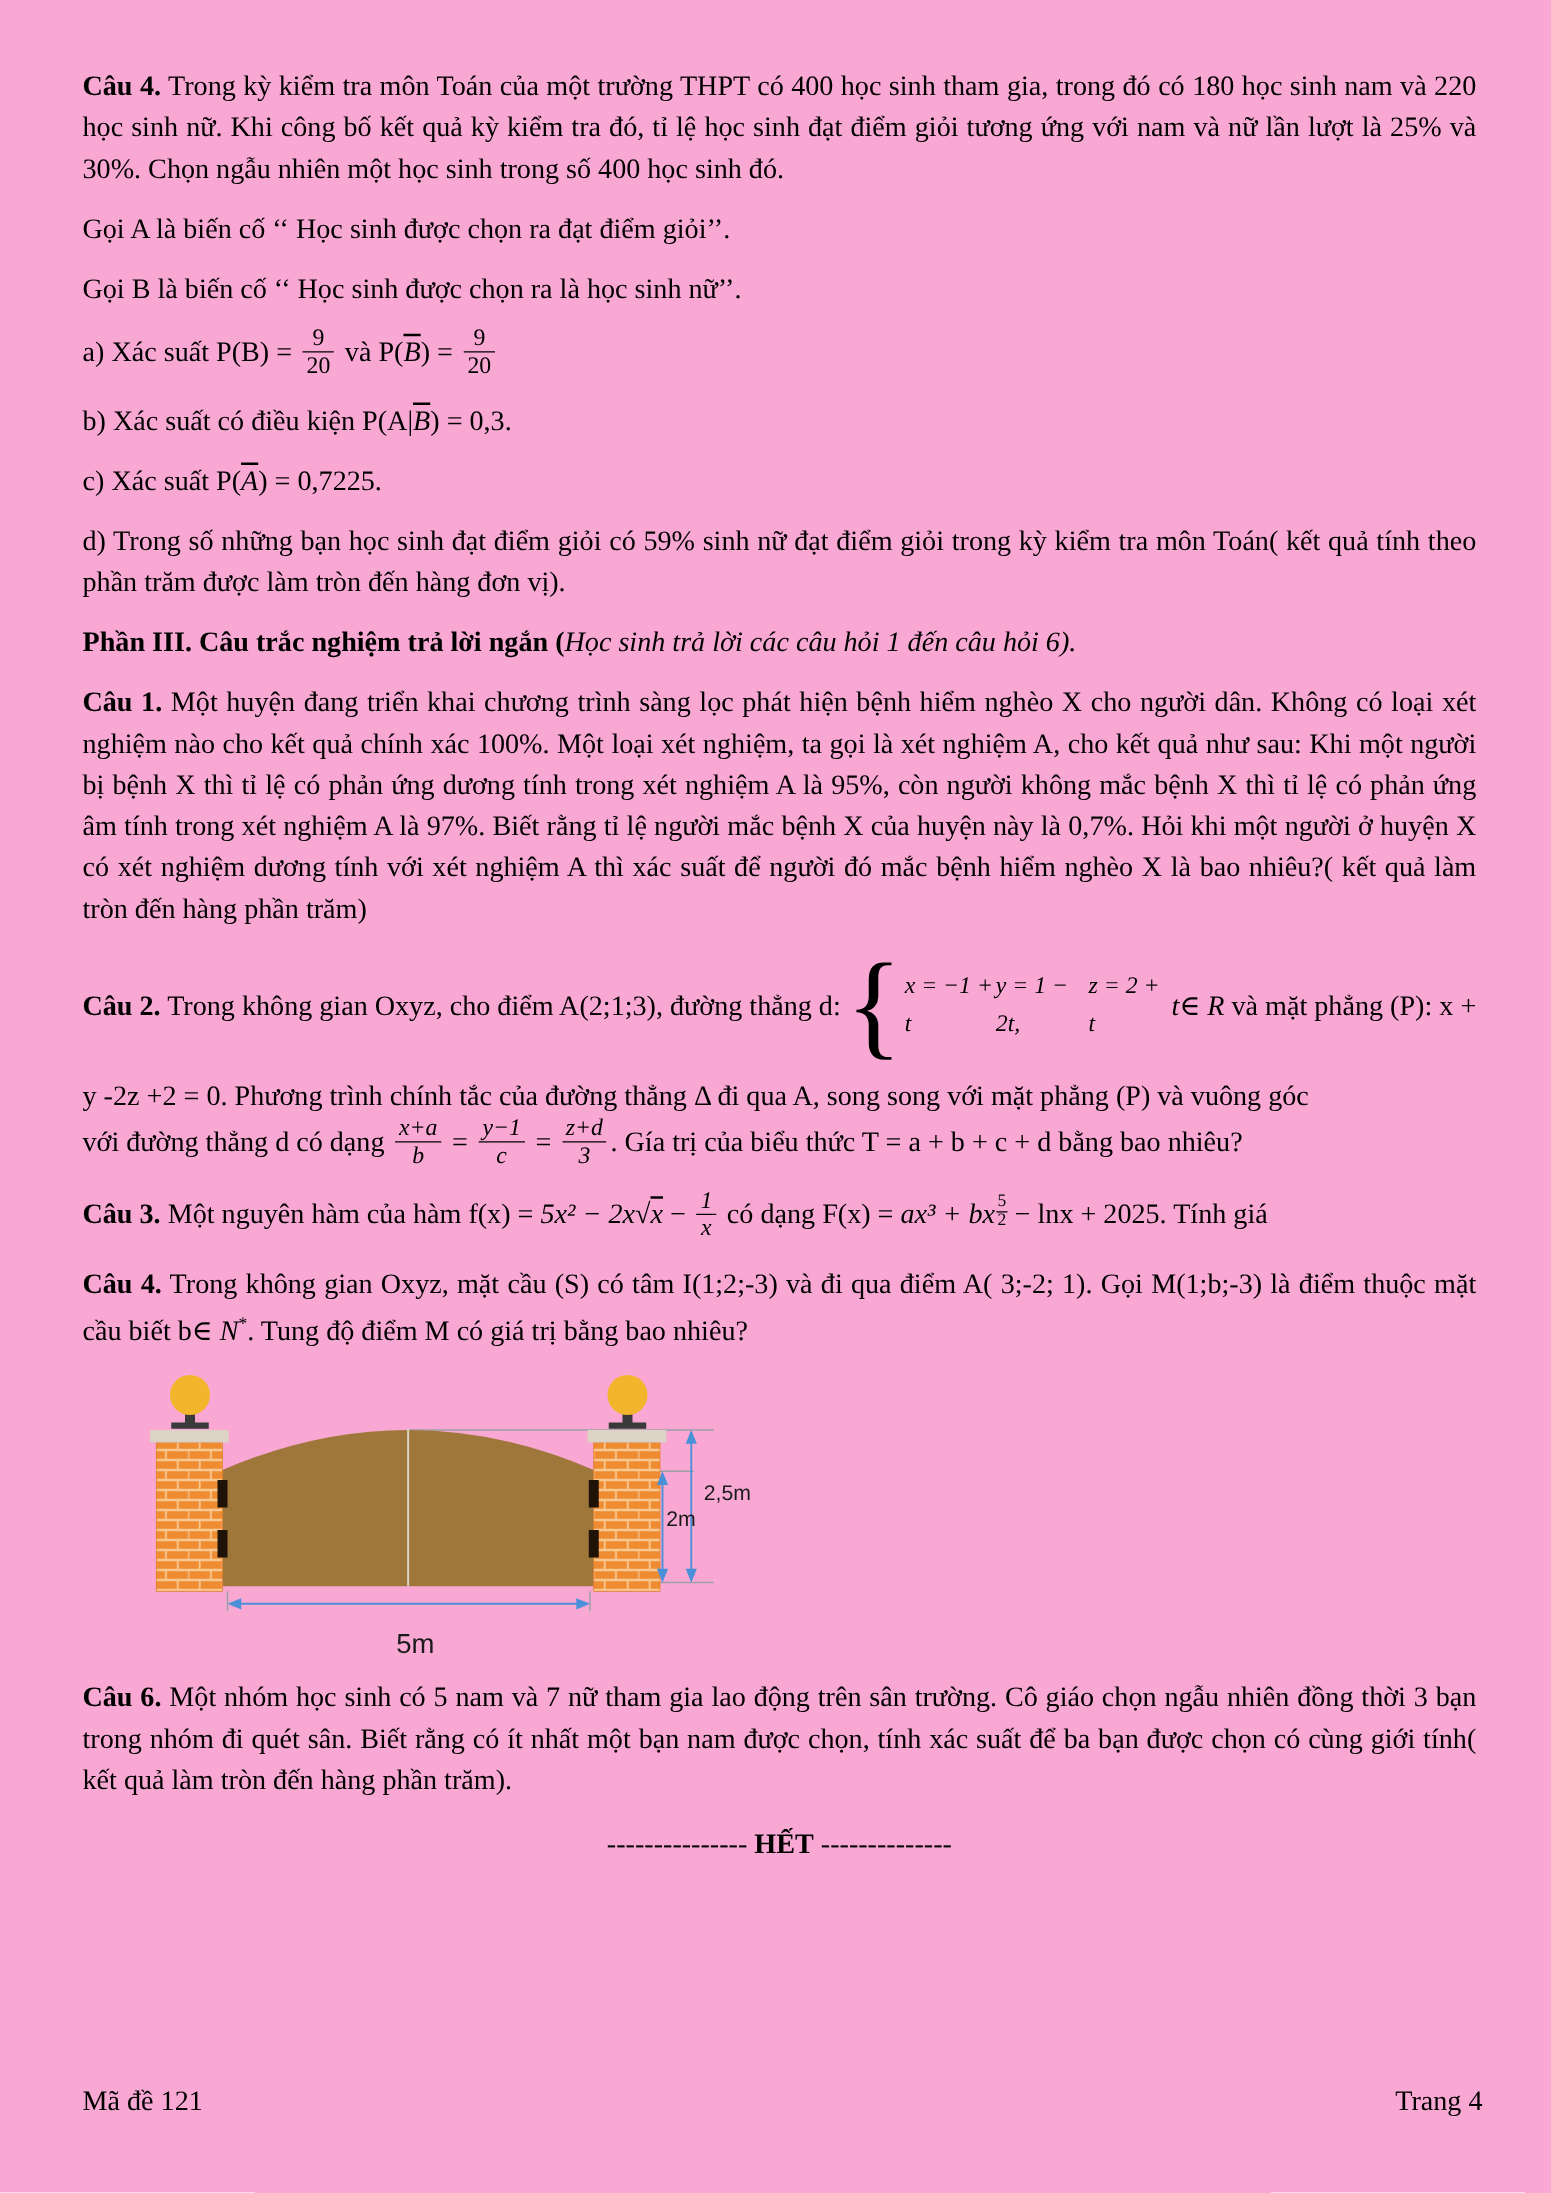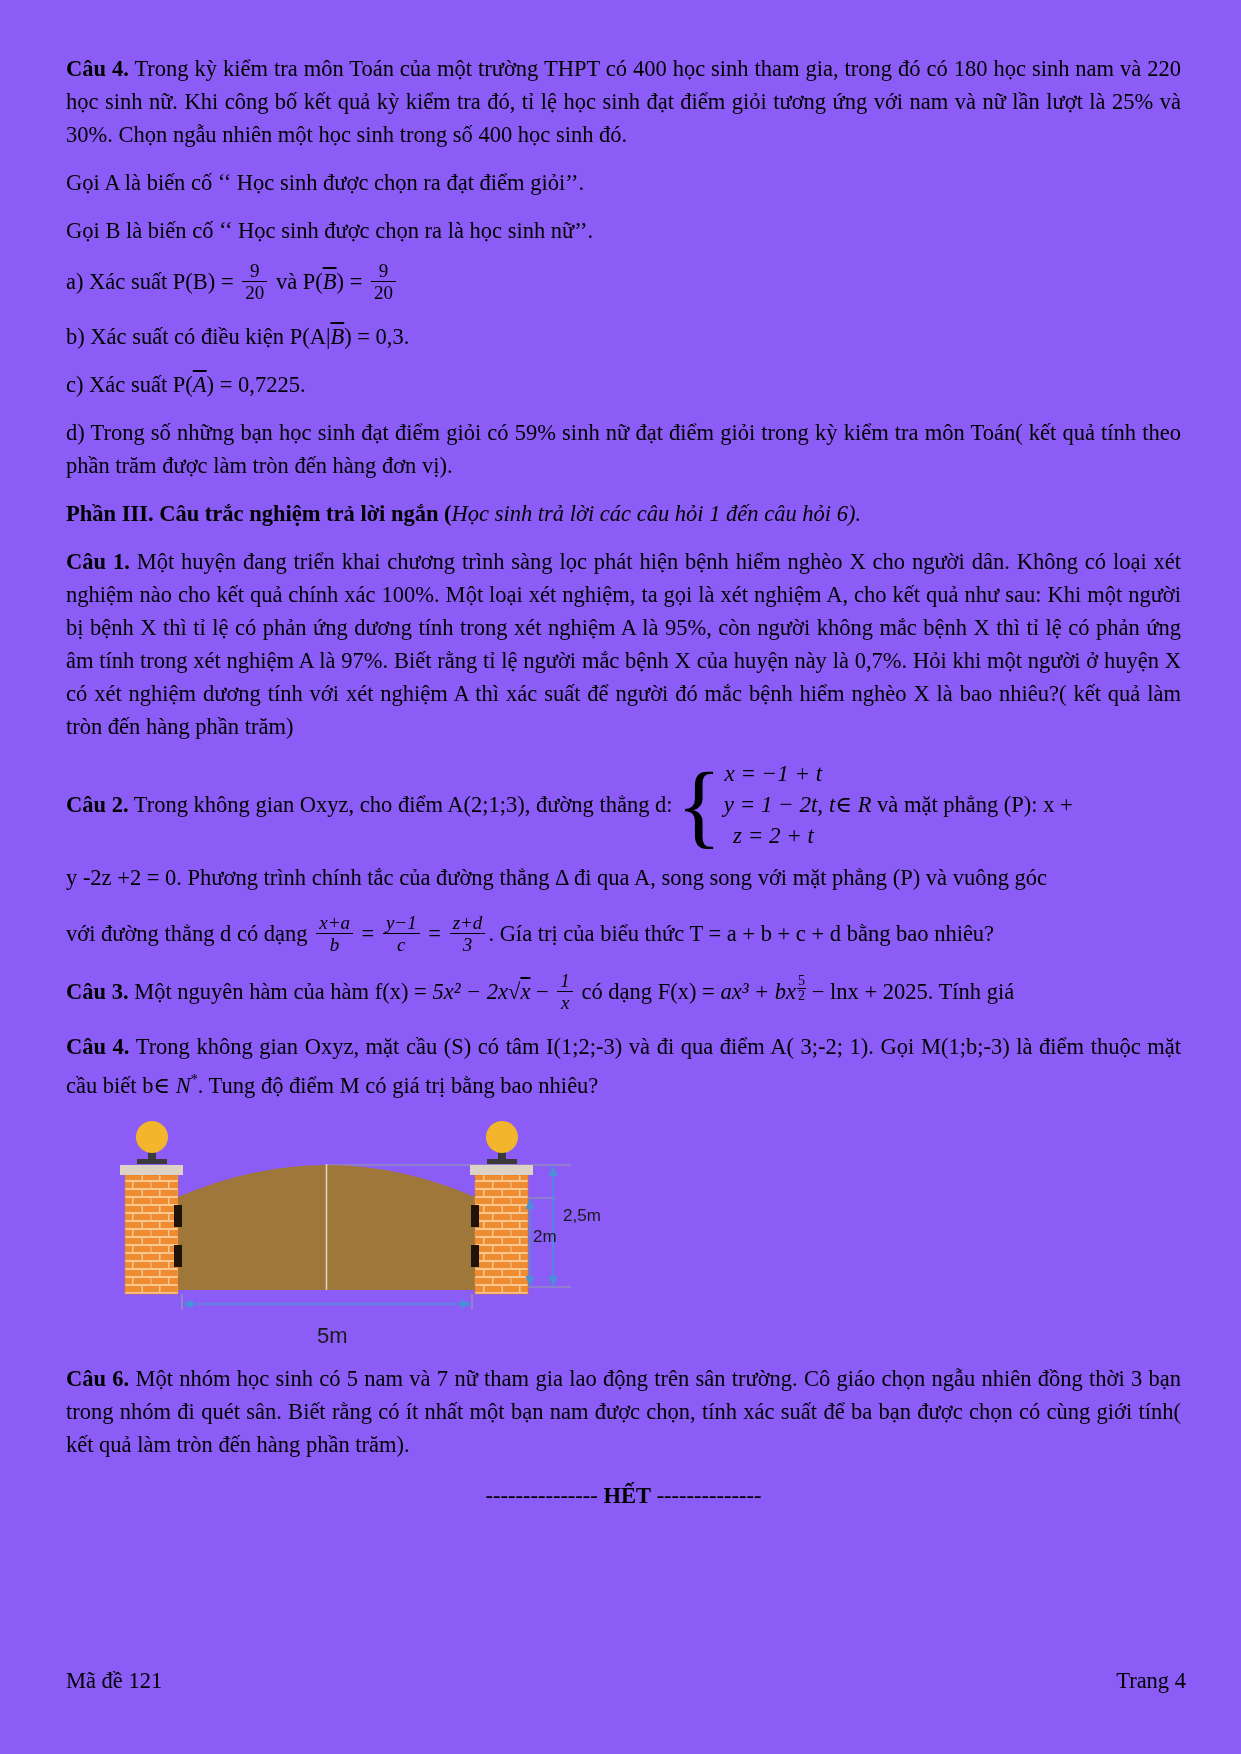--- a/index.html
+++ b/index.html
@@ -1,19 +1,19 @@
 <!DOCTYPE html>
 <html><head>
 <meta charset="utf-8">
 <style>
   html,body{margin:0;padding:0;background:#ffffff;}
   .page{
     position:relative;
     width:1241px;height:1754px;
-    background:#8b5cf6;color:#000;
+    background:#f9a8d4;color:#000;
     font-family:"Liberation Serif","DejaVu Serif",serif;
     font-size:22.5px;line-height:33px;
     box-sizing:border-box;
     padding:52px 60px 0 66px;
     overflow:hidden;
     text-align:justify;
   }
   .para{margin:0 0 15px 0;}
   .tight{margin-bottom:13px;}
   b.qlabel{font-weight:bold;}
@@ -28,22 +28,22 @@
   
   .supfrac{display:inline-flex;flex-direction:column;text-align:center;font-size:14px;
            line-height:14px;vertical-align:14px;margin-left:1px;}
   .supfrac .num{display:block;border-bottom:1px solid #000;padding:0 1px;}
   .supfrac .den{display:block;}
   
   .sysline{display:flex;align-items:center;text-align:left;margin:0 0 10px 0;flex-wrap:nowrap;}
   .sysline .txt{white-space:nowrap;}
   .sys{display:inline-flex;align-items:center;margin:0 6px 0 4px;}
   .brace{font-size:94px;line-height:92px;font-weight:400;font-family:"Liberation Serif",serif;}
-  .sysrows{display:flex;flex-direction:column;align-items:center;font-style:italic;
-           font-size:23px;line-height:31px;margin-left:2px;}
+  .sysrows{display:flex;align-items:center;font-style:italic;
+           font-size:19px;line-height:31px;margin-left:2px;}
   .endline{text-align:center;margin:18px 0 0 0;}
   .endline .het{font-weight:bold;}
   .footer{position:absolute;top:1664px;left:66px;right:55px;display:flex;
           justify-content:space-between;text-align:left;}
   .fig{margin:6px 0 10px 49px;text-align:left;}
   .fig svg{display:block;}
   sup.star{font-size:14px;vertical-align:9px;}
 </style>
 </head>
 <body>
@@ -86,21 +86,21 @@
         <span class="brace">{</span>
         <span class="sysrows">
           <span>x = −1 + t</span>
           <span>y = 1 − 2t,</span>
           <span>z = 2 + t</span>
         </span>
       </span>
       <span class="txt"><span class="it">t</span><span>∈ </span><span class="it">R</span><span> và mặt phẳng (P): x +</span></span>
     </div>
     <div>y -2z +2 = 0. Phương trình chính tắc của đường thẳng Δ đi qua A, song song với mặt phẳng (P) và vuông góc</div>
-    <div class="mathline" style="margin-top:20px;">
+    <div class="mathline" style="margin-top:1px;">
       <span>với đường thẳng d có dạng </span><span class="frac it">
           <span class="num">x+a</span>
           <span class="den">b</span>
         </span><span> = </span><span class="frac it">
           <span class="num">y−1</span>
           <span class="den">c</span>
         </span><span> = </span><span class="frac it">
           <span class="num">z+d</span>
           <span class="den">3</span>
         </span><span>. Gía trị của biểu thức T = a + b + c + d bằng bao nhiêu?</span>

